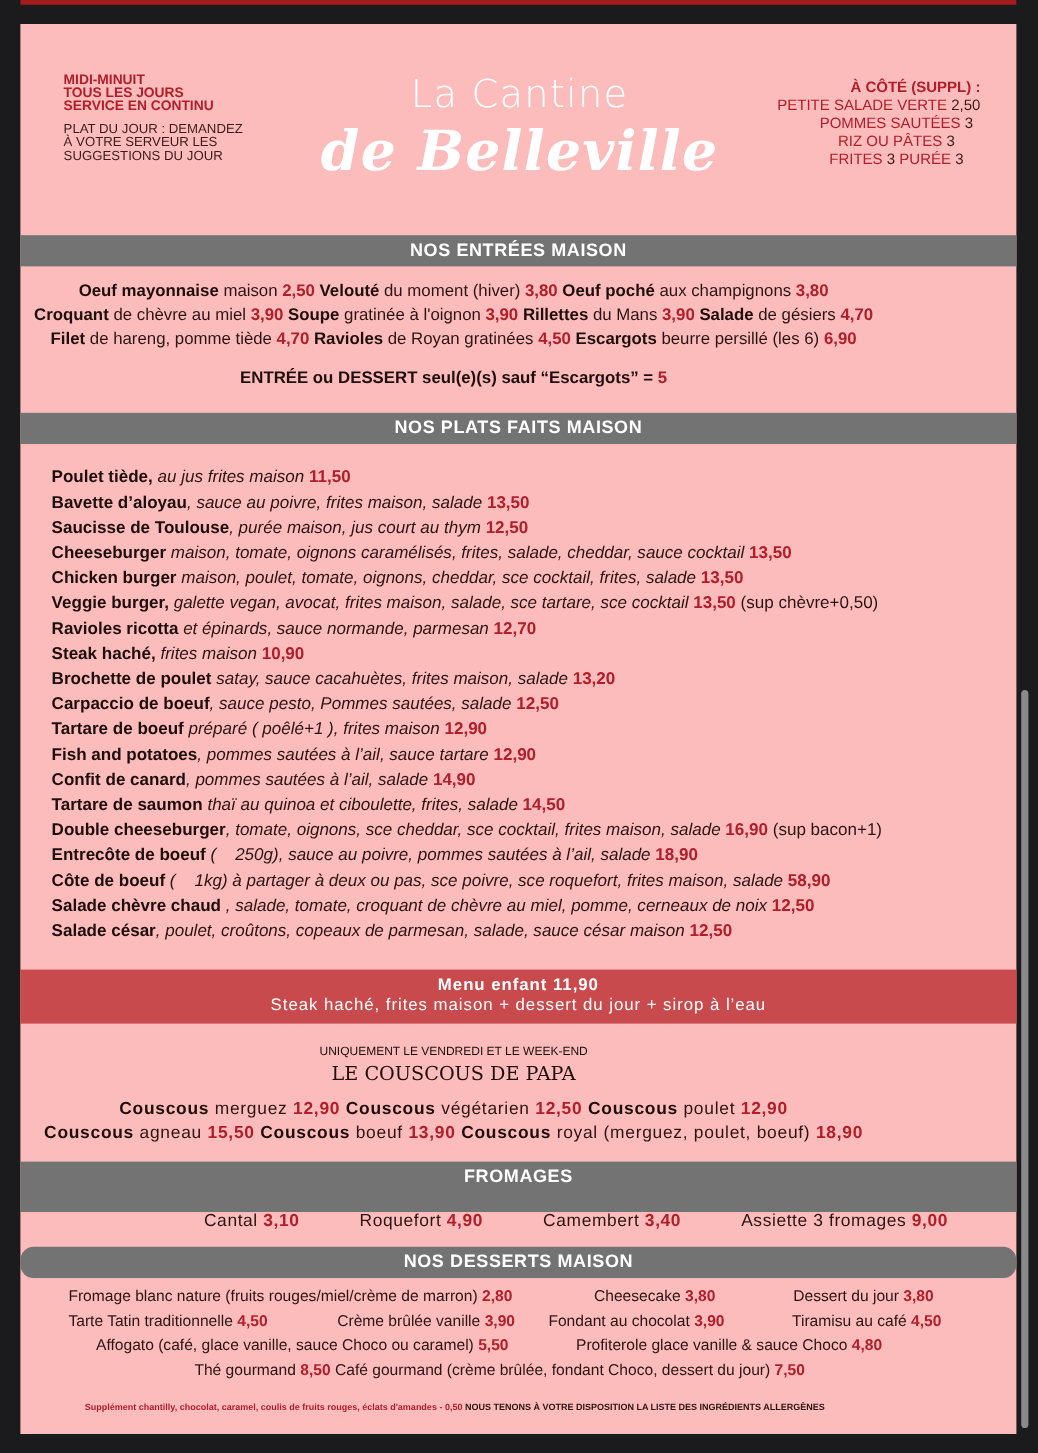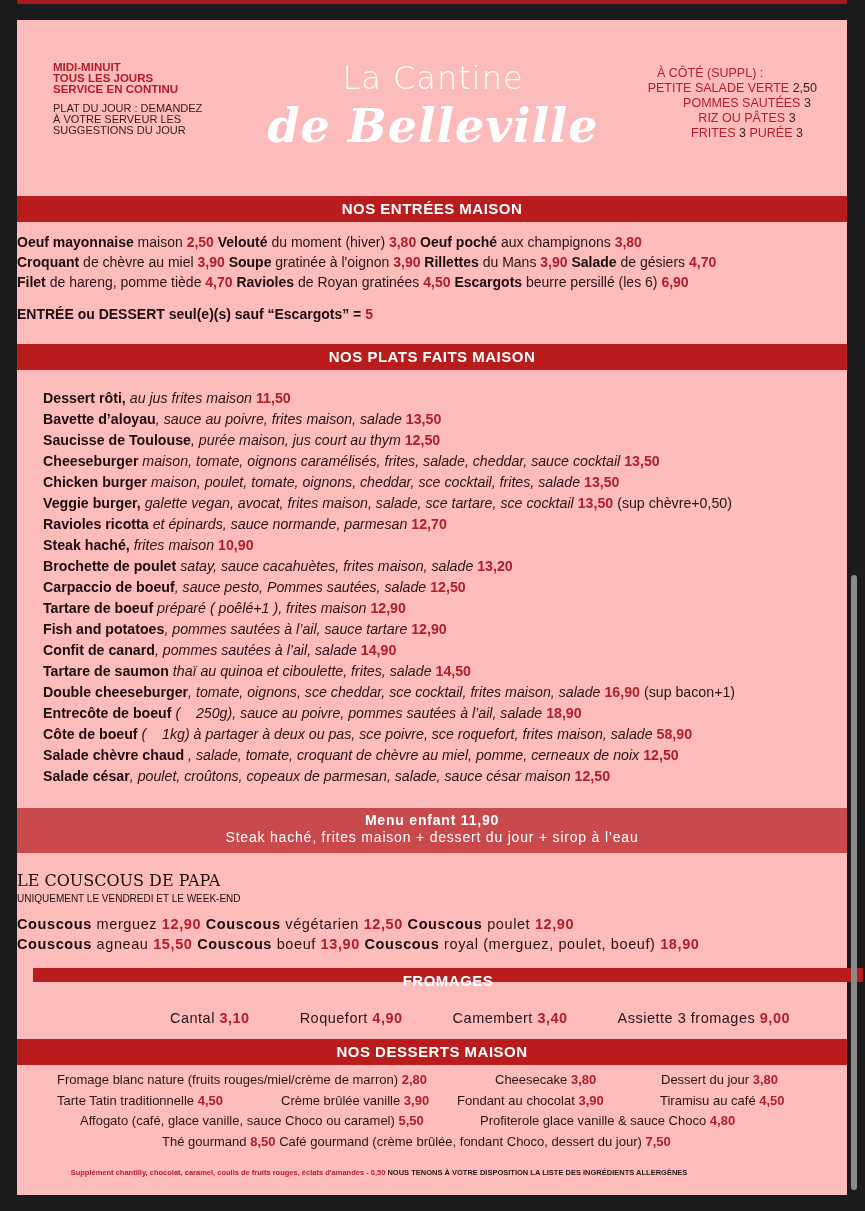--- a/index.html
+++ b/index.html
@@ -8,28 +8,28 @@
   .card { position:absolute; left:17px; top:20px; width:830px; height:1175px; background:#fdbcbc; }
   .scrollbar { position:absolute; left:851px; top:575px; width:6px; height:615px; background:#8a8a8c; border-radius:3px; }
 
   .hdr-left { position:absolute; left:36px; top:42px; width:200px; }
   .hdr-left .red { color:#b01e2a; font-weight:bold; font-size:11.5px; line-height:11px; }
   .hdr-left .dark { color:#3a1a1a; font-size:11px; line-height:11px; margin-top:8px; }
   .logo { position:absolute; left:240px; top:38px; width:352px; text-align:center; color:#fff; }
   .logo .l1 { font-family:"DejaVu Sans", sans-serif; font-weight:300; font-size:32px; letter-spacing:1px; line-height:40px; }
   .logo .l2 { font-family:"DejaVu Serif", serif; font-style:italic; font-weight:bold; font-size:46px; line-height:56px; letter-spacing:1px; }
   .hdr-right { position:absolute; right:30px; top:46px; width:220px; text-align:right; color:#b01e2a; font-size:12.5px; line-height:15px; }
-  .hdr-right .t { font-weight:normal; text-align:left; padding-left:60px; display:block; }
+  .hdr-right .t { font-weight:bold; text-align:right; padding-left:60px; display:block; }
   .hdr-right .p { color:#3a1a1a; }
   .hdr-right .c { text-align:center; display:block; padding-left:80px; }
 
-  .band { position:absolute; left:0; width:830px; background:#b91c1c; color:#fff; text-align:center; font-weight:bold; font-size:15px; letter-spacing:0.5px; }
+  .band { position:absolute; left:0; width:830px; background:#737373; color:#fff; text-align:center; font-weight:bold; font-size:15px; letter-spacing:0.5px; }
   .band.light { background:#c84a4c; font-weight:normal; }
 
-  .center { position:absolute; left:0; width:722px; font-size:14px; color:#2a1414; }
+  .center { position:absolute; left:0; width:722px; text-align:center; font-size:14px; color:#2a1414; }
   .line { line-height:20px; white-space:nowrap; }
   b { color:#1e0e0e; }
   .pr { color:#b01e2a; font-weight:bold; }
 
   .plats { position:absolute; left:26px; top:368px; font-size:14.2px; color:#2a1414; }
   .plats .row { line-height:21px; white-space:nowrap; }
   .plats i { color:#2a1414; }
 
   .fromages { position:absolute; top:990px; left:0; width:830px; display:flex; justify-content:center; gap:50px; font-size:14.5px; color:#2a1414; letter-spacing:0.5px;padding-left:48px; }
 
@@ -90,21 +90,21 @@
       <b>Ravioles</b> <span>de Royan gratinées</span> <span class="pr">4,50</span>
       <b>Escargots</b> <span>beurre persillé (les 6)</span> <span class="pr">6,90</span>
     </div>
     <div class="line" style="margin-top:12px;">
       <b>ENTRÉE ou DESSERT seul(e)(s) sauf “Escargots” =</b> <span class="pr">5</span>
     </div>
   </div>
 
   <div class="band" style="top:324px;height:26px;line-height:26px;">NOS PLATS FAITS MAISON</div>
   <div class="plats">
-    <div class="row"><b>Dessert rôti,</b> <i>au jus frites maison</i> <span class="pr">11,50</span> <span></span></div>
+    <div class="row"><b>Poulet tiède,</b> <i>au jus frites maison</i> <span class="pr">11,50</span> <span></span></div>
     <div class="row"><b>Bavette d’aloyau</b><i>, sauce au poivre, frites maison, salade</i> <span class="pr">13,50</span></div>
     <div class="row"><b>Saucisse de Toulouse</b><i>, purée maison, jus court au thym</i> <span class="pr">12,50</span></div>
     <div class="row"><b>Cheeseburger</b> <i>maison, tomate, oignons caramélisés, frites, salade, cheddar, sauce cocktail</i> <span class="pr">13,50</span></div>
     <div class="row"><b>Chicken burger</b> <i>maison, poulet, tomate, oignons, cheddar, sce cocktail, frites, salade</i> <span class="pr">13,50</span></div>
     <div class="row"><b>Veggie burger,</b> <i>galette vegan, avocat, frites maison, salade, sce tartare, sce cocktail</i> <span class="pr">13,50</span> <span>(sup chèvre+0,50)</span></div>
     <div class="row"><b>Ravioles ricotta</b> <i>et épinards, sauce normande, parmesan</i> <span class="pr">12,70</span></div>
     <div class="row"><b>Steak haché,</b> <i>frites maison</i> <span class="pr">10,90</span></div>
     <div class="row"><b>Brochette de poulet</b> <i>satay, sauce cacahuètes, frites maison, salade</i> <span class="pr">13,20</span></div>
     <div class="row"><b>Carpaccio de boeuf</b><i>, sauce pesto, Pommes sautées, salade</i> <span class="pr">12,50</span></div>
     <div class="row"><b>Tartare de boeuf</b> <i>préparé ( poêlé+1 ), frites maison</i> <span class="pr">12,90</span></div>
@@ -117,43 +117,43 @@
     <div class="row"><b>Salade chèvre chaud</b><i> , salade, tomate, croquant de chèvre au miel, pomme, cerneaux de noix</i> <span class="pr">12,50</span></div>
     <div class="row"><b>Salade césar</b><i>, poulet, croûtons, copeaux de parmesan, salade, sauce césar maison</i> <span class="pr">12,50</span></div>
   </div>
 
   <div class="band light" style="top:788px;height:45px;padding-top:4px;box-sizing:border-box;font-size:14px;line-height:17px;letter-spacing:0.8px;text-align:center;">
     <div style="font-weight:bold;">Menu enfant 11,90</div>
     <div>Steak haché, frites maison + dessert du jour + sirop à l’eau</div>
   </div>
 
   <div class="center" style="top:850px;">
+    <div style="font-size:10px;color:#1e0e0e;line-height:14px;">UNIQUEMENT LE VENDREDI ET LE WEEK-END</div>
     <div style="font-family:'DejaVu Serif',serif;font-size:16px;color:#1e0e0e;line-height:22px;">LE COUSCOUS DE PAPA</div>
-    <div style="font-size:10px;color:#1e0e0e;line-height:14px;">UNIQUEMENT LE VENDREDI ET LE WEEK-END</div>
     <div class="line" style="margin-top:8px;letter-spacing:0.6px;font-size:14.5px;">
       <b>Couscous</b> <span>merguez</span> <span class="pr">12,90</span>
       <b>Couscous</b> <span>végétarien</span> <span class="pr">12,50</span>
       <b>Couscous</b> <span>poulet</span> <span class="pr">12,90</span>
     </div>
     <div class="line" style="letter-spacing:0.6px;font-size:14.5px;">
       <b>Couscous</b> <span>agneau</span> <span class="pr">15,50</span>
       <b>Couscous</b> <span>boeuf</span> <span class="pr">13,90</span>
       <b>Couscous</b> <span>royal (merguez, poulet, boeuf)</span> <span class="pr">18,90</span>
     </div>
   </div>
 
-  <div class="band" style="top:948px;height:14px;line-height:26px;margin-left:16px;">FROMAGES</div>
+  <div class="band" style="top:948px;height:42px;line-height:26px;">FROMAGES</div>
   <div class="fromages">
     <div><span>Cantal</span> <span class="pr">3,10</span></div>
     <div><span>Roquefort</span> <span class="pr">4,90</span></div>
     <div><span>Camembert</span> <span class="pr">3,40</span></div>
     <div><span>Assiette 3 fromages</span> <span class="pr">9,00</span></div>
   </div>
 
-  <div class="band" style="top:1019px;height:26px;line-height:26px;">NOS DESSERTS MAISON</div>
+  <div class="band" style="top:1019px;height:26px;line-height:26px;border-radius:11px;">NOS DESSERTS MAISON</div>
   <div class="desserts">
     <div class="row">
       <span class="it" style="left:40px;"><span>Fromage blanc nature (fruits rouges/miel/crème de marron)</span> <span class="pr">2,80</span></span>
       <span class="it" style="left:478px;"><span>Cheesecake</span> <span class="pr">3,80</span></span>
       <span class="it" style="left:644px;"><span>Dessert du jour</span> <span class="pr">3,80</span></span>
     </div>
     <div class="row">
       <span class="it" style="left:40px;"><span>Tarte Tatin traditionnelle</span> <span class="pr">4,50</span></span>
       <span class="it" style="left:264px;"><span>Crème brûlée vanille</span> <span class="pr">3,90</span></span>
       <span class="it" style="left:440px;"><span>Fondant au chocolat</span> <span class="pr">3,90</span></span>

